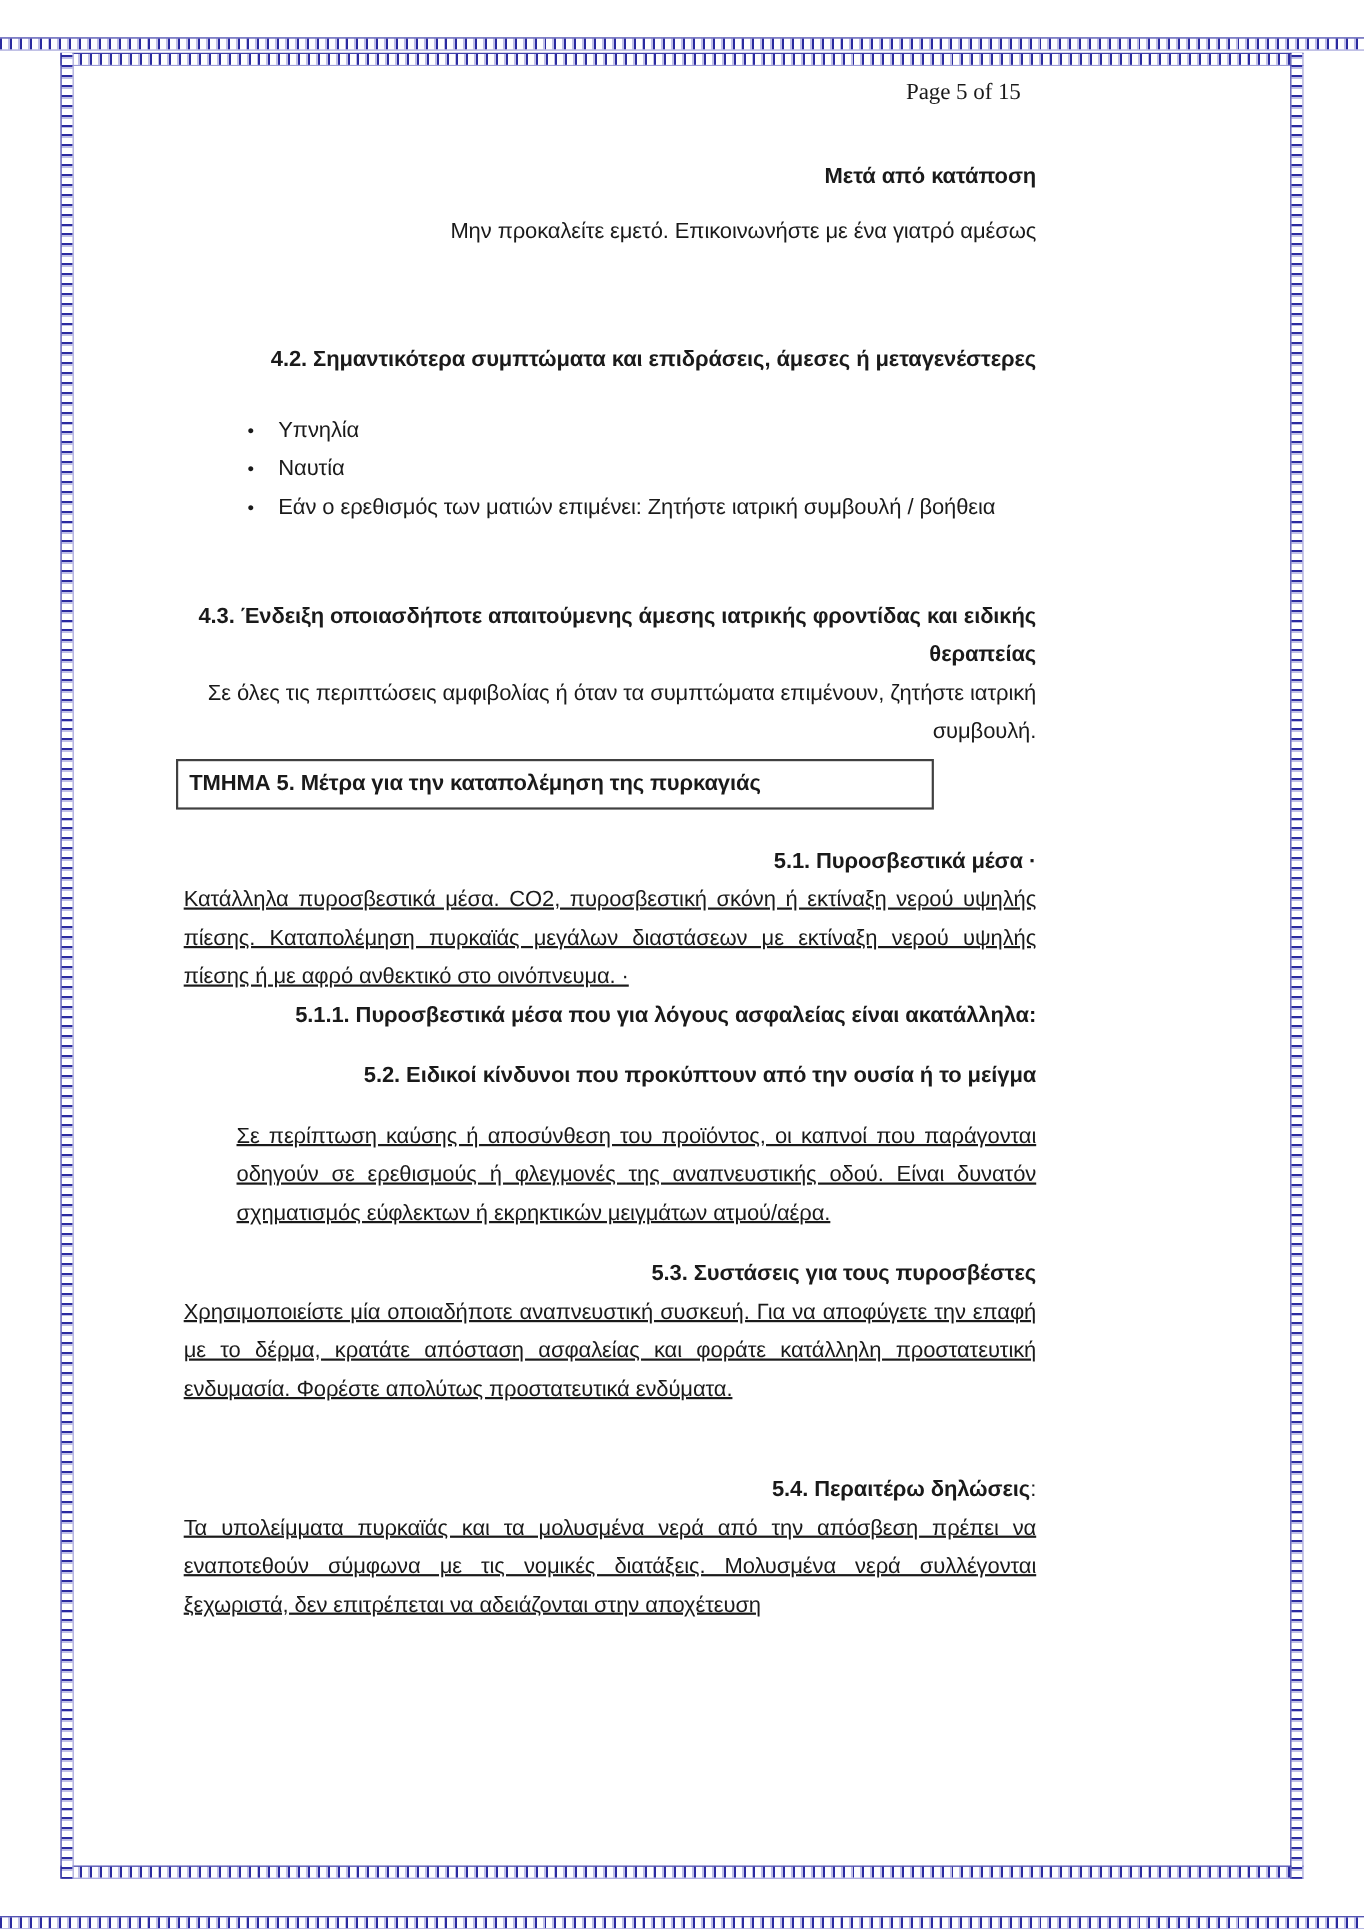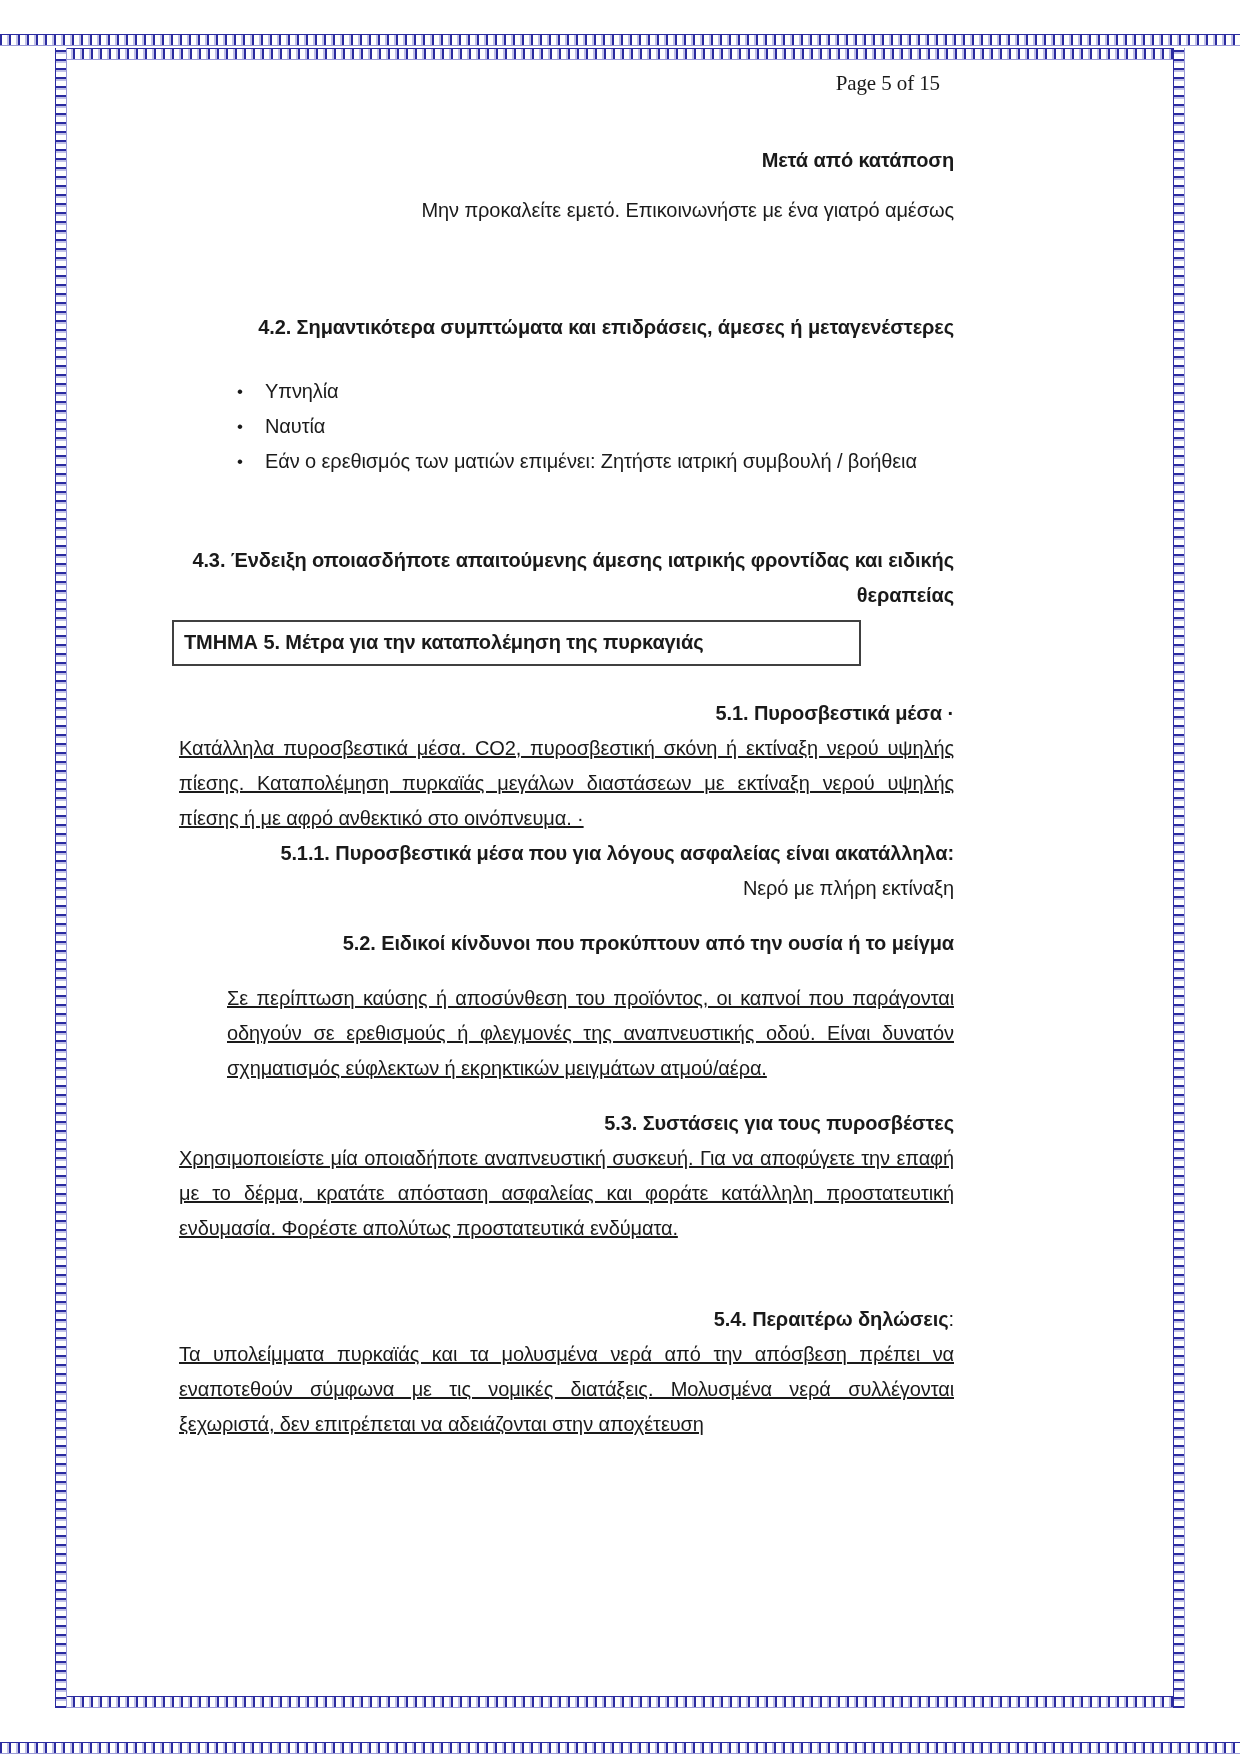--- a/index.html
+++ b/index.html
@@ -20,21 +20,21 @@
     border-left:1.8px solid #2b2ba0;border-right:1.8px solid #9a9ad6;
   }
   .edge-top-outer{top:34px;left:0;right:0;}
   .edge-bottom-outer{top:1742px;left:0;right:0;}
   .frame-top{top:48px;left:55px;width:1130px;}
   .frame-bottom{top:1696px;left:55px;width:1130px;}
   .frame-left{left:55px;top:48px;height:1660px;}
   .frame-right{left:1173px;top:48px;height:1660px;}
 
   
-  .content{position:absolute;left:179px;top:62px;width:775px;font-size:20px;line-height:35px;letter-spacing:-0.1px;}
+  .content{position:absolute;left:167px;top:62px;width:775px;font-size:20px;line-height:35px;letter-spacing:-0.1px;}
   .page-num{font-family:"Liberation Serif","DejaVu Serif",serif;font-size:21px;line-height:27px;text-align:right;padding-right:14px;margin-top:8px;}
   .b{font-weight:bold;}
   p{margin:0;text-align:right;}
   .just{text-align:justify;text-decoration:underline;}
   .h-after-ingest{margin-top:46px;}
   .p-after-ingest{margin-top:15px;}
   .h-42{margin-top:82px;}
   .bullets{margin-top:29px;}
   .bullet-row{display:flex;}
   .bullet-mark{width:28px;margin-left:58px;flex:0 0 auto;font-size:17px;}
@@ -77,29 +77,29 @@
       <span class="bullet-mark">•</span>
       <span class="bullet-text">Ναυτία</span>
     </div>
     <div class="bullet-row">
       <span class="bullet-mark">•</span>
       <span class="bullet-text">Εάν ο ερεθισμός των ματιών επιμένει: Ζητήστε ιατρική συμβουλή / βοήθεια</span>
     </div>
   </div>
 
   <p class="b h-43">4.3.  Ένδειξη οποιασδήποτε απαιτούμενης άμεσης ιατρικής φροντίδας και ειδικής θεραπείας</p>
+  <p>Σε όλες τις περιπτώσεις αμφιβολίας ή όταν τα συμπτώματα επιμένουν, ζητήστε ιατρική συμβουλή.</p>
 
   <div class="box-tmima5">
     <span class="b">ΤΜΗΜΑ 5. Μέτρα για την καταπολέμηση της πυρκαγιάς</span>
   </div>
 
   <p class="b h-51">5.1. Πυροσβεστικά μέσα ·</p>
   <p class="just">Κατάλληλα πυροσβεστικά μέσα. CO2, πυροσβεστική σκόνη ή εκτίναξη νερού υψηλής πίεσης. Καταπολέμηση πυρκαϊάς μεγάλων διαστάσεων με εκτίναξη νερού υψηλής πίεσης ή με αφρό ανθεκτικό στο οινόπνευμα. ·</p>
   <p class="b">5.1.1. Πυροσβεστικά μέσα που για λόγους ασφαλείας είναι ακατάλληλα:</p>
-  <p>Νερό με πλήρη εκτίναξη</p>
 
   <p class="b h-52">5.2. Ειδικοί κίνδυνοι που προκύπτουν από την ουσία ή το μείγμα</p>
   <p class="just p-52">Σε περίπτωση καύσης ή αποσύνθεση του προϊόντος, οι καπνοί που παράγονται οδηγούν σε ερεθισμούς ή φλεγμονές της αναπνευστικής οδού. Είναι δυνατόν σχηματισμός εύφλεκτων ή εκρηκτικών μειγμάτων ατμού/αέρα.</p>
 
   <p class="b h-53">5.3. Συστάσεις για τους πυροσβέστες</p>
   <p class="just">Χρησιμοποιείστε μία οποιαδήποτε αναπνευστική συσκευή. Για να αποφύγετε την επαφή με το δέρμα, κρατάτε απόσταση ασφαλείας και φοράτε κατάλληλη προστατευτική ενδυμασία. Φορέστε απολύτως προστατευτικά ενδύματα.</p>
 
   <p class="h-54"><span class="b">5.4. Περαιτέρω δηλώσεις</span><span class="colon">:</span></p>
   <p class="just">Τα υπολείμματα πυρκαϊάς και τα μολυσμένα νερά από την απόσβεση πρέπει να εναποτεθούν σύμφωνα με τις νομικές διατάξεις. Μολυσμένα νερά συλλέγονται ξεχωριστά, δεν επιτρέπεται να αδειάζονται στην αποχέτευση</p>
 

